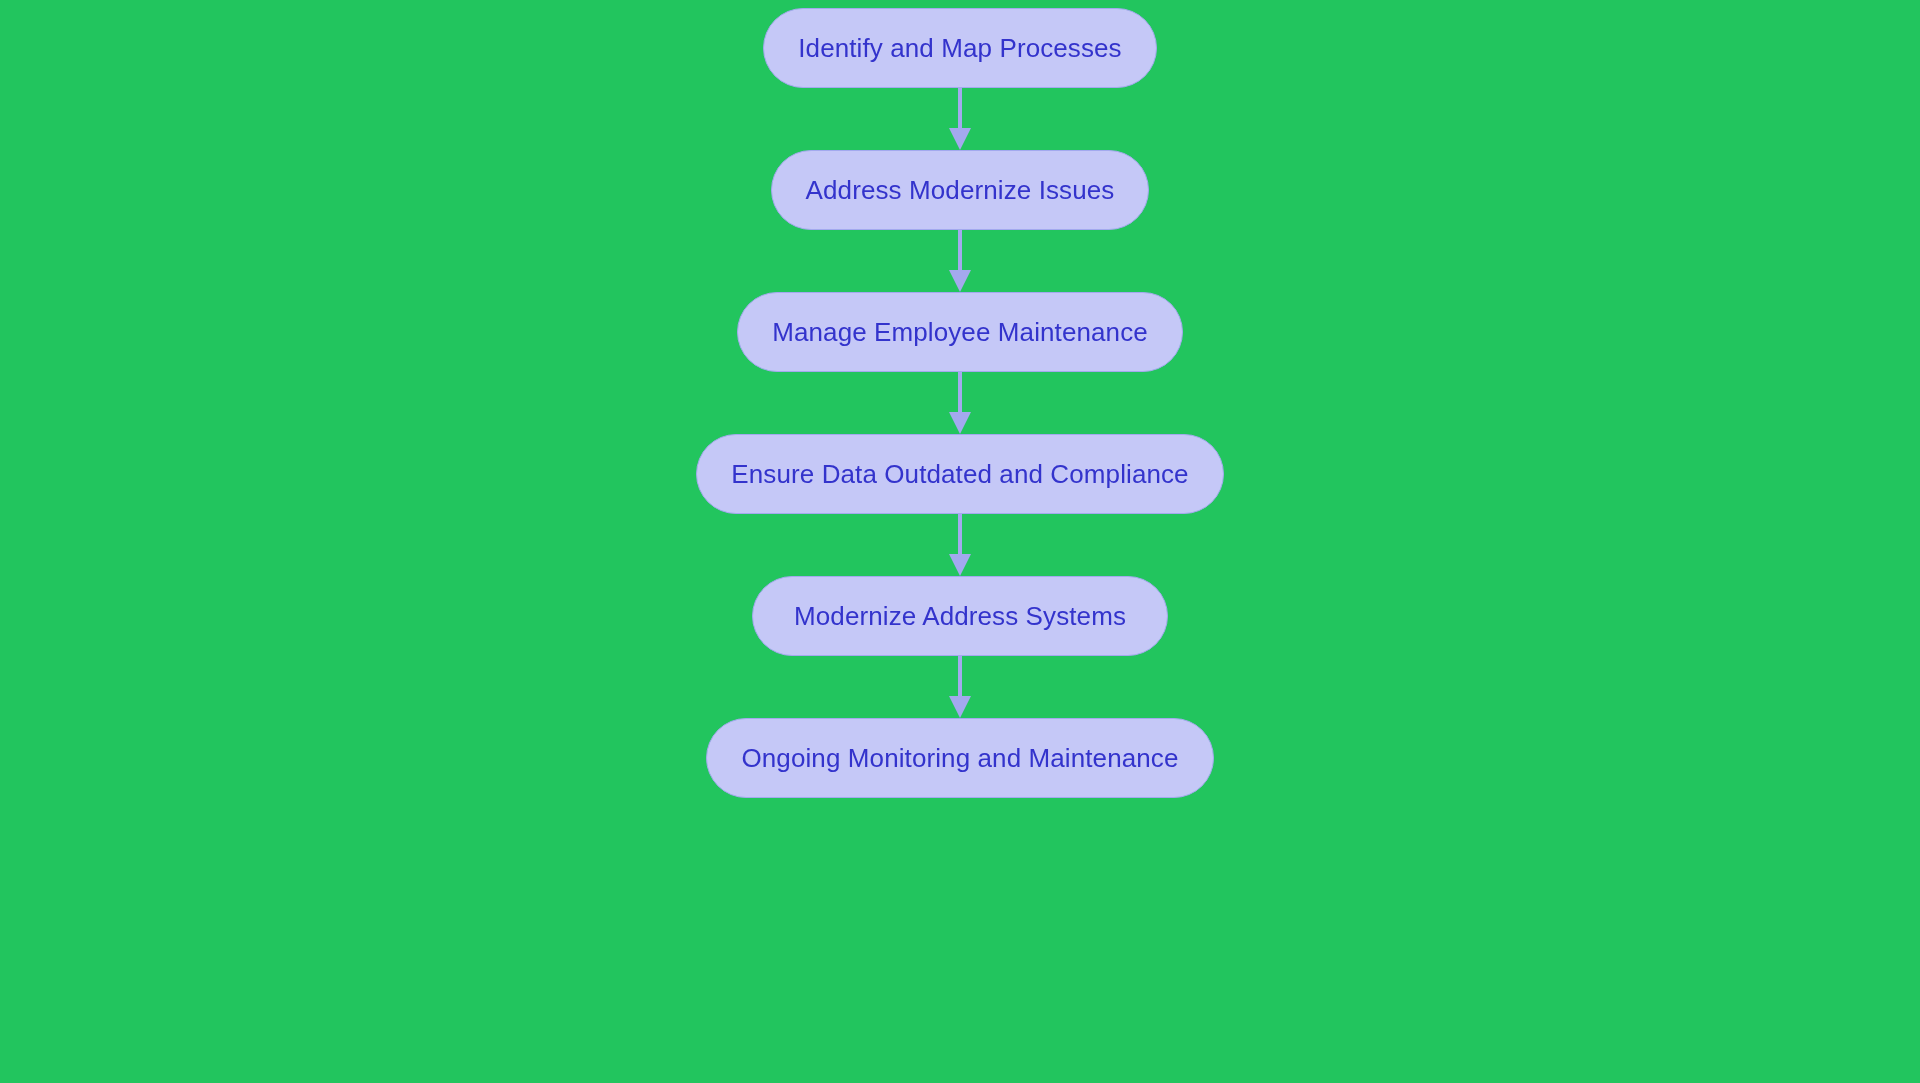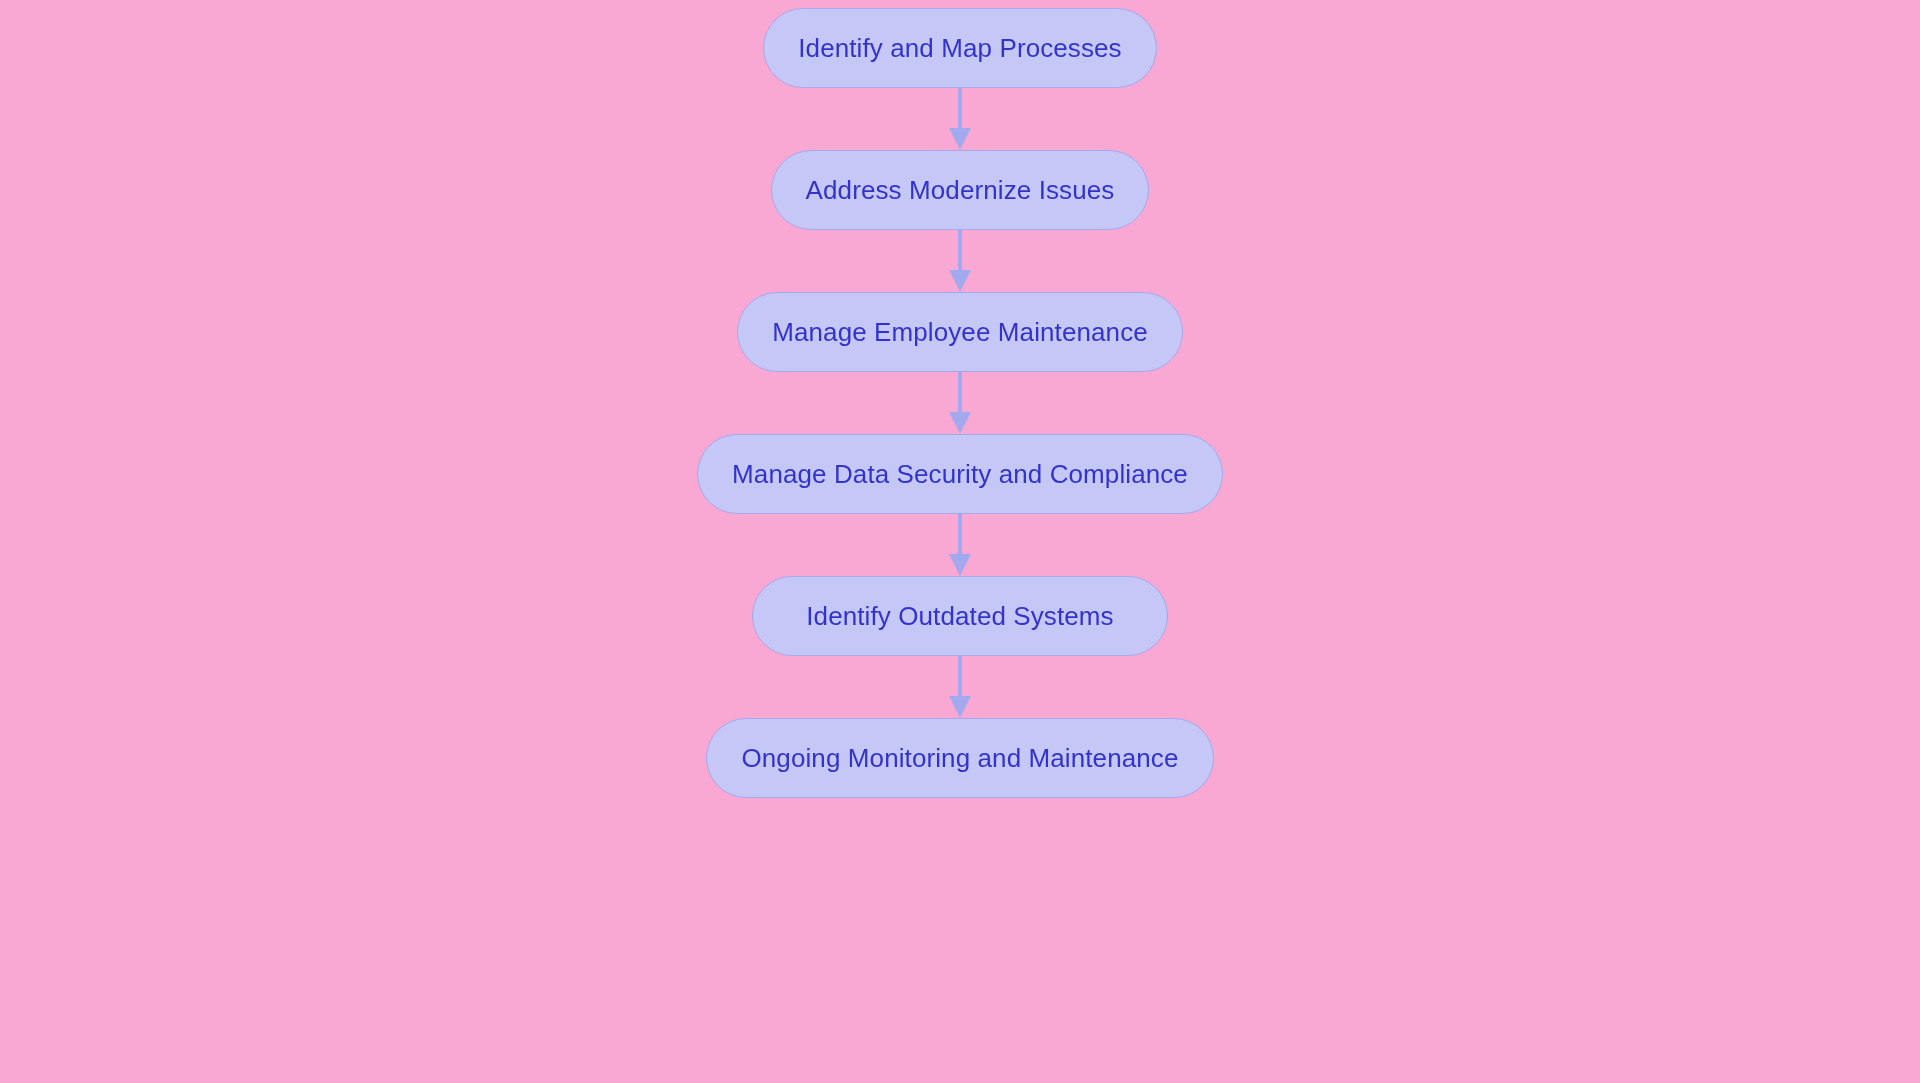--- a/index.html
+++ b/index.html
@@ -11,21 +11,21 @@
     width: 1920px;
     height: 1083px;
     overflow: hidden;
     font-family: "Liberation Sans", sans-serif;
   }
 
   #flowchart-canvas {
     position: relative;
     width: 1920px;
     height: 1083px;
-    background: #f9a8d4;
+    background: #22c55e;
   }
 
   .flow-column {
     position: absolute;
     left: 0;
     top: 0;
     width: 1920px;
     height: 1083px;
     display: flex;
     flex-direction: column;
@@ -114,32 +114,32 @@
     </div>
 
     <div class="connector">
       <svg width="30" height="62" viewBox="0 0 30 62" aria-hidden="true">
         <line x1="15" y1="0" x2="15" y2="42" stroke="#a3a9ee" stroke-width="4"></line>
         <polygon points="15,62 4,40 26,40" fill="#a3a9ee"></polygon>
       </svg>
     </div>
 
     <div class="node node-w4">
-      <span class="node-label">Manage Data Security and Compliance</span>
+      <span class="node-label">Ensure Data Outdated and Compliance</span>
     </div>
 
     <div class="connector">
       <svg width="30" height="62" viewBox="0 0 30 62" aria-hidden="true">
         <line x1="15" y1="0" x2="15" y2="42" stroke="#a3a9ee" stroke-width="4"></line>
         <polygon points="15,62 4,40 26,40" fill="#a3a9ee"></polygon>
       </svg>
     </div>
 
     <div class="node node-w5">
-      <span class="node-label">Identify Outdated Systems</span>
+      <span class="node-label">Modernize Address Systems</span>
     </div>
 
     <div class="connector">
       <svg width="30" height="62" viewBox="0 0 30 62" aria-hidden="true">
         <line x1="15" y1="0" x2="15" y2="42" stroke="#a3a9ee" stroke-width="4"></line>
         <polygon points="15,62 4,40 26,40" fill="#a3a9ee"></polygon>
       </svg>
     </div>
 
     <div class="node node-w6">

